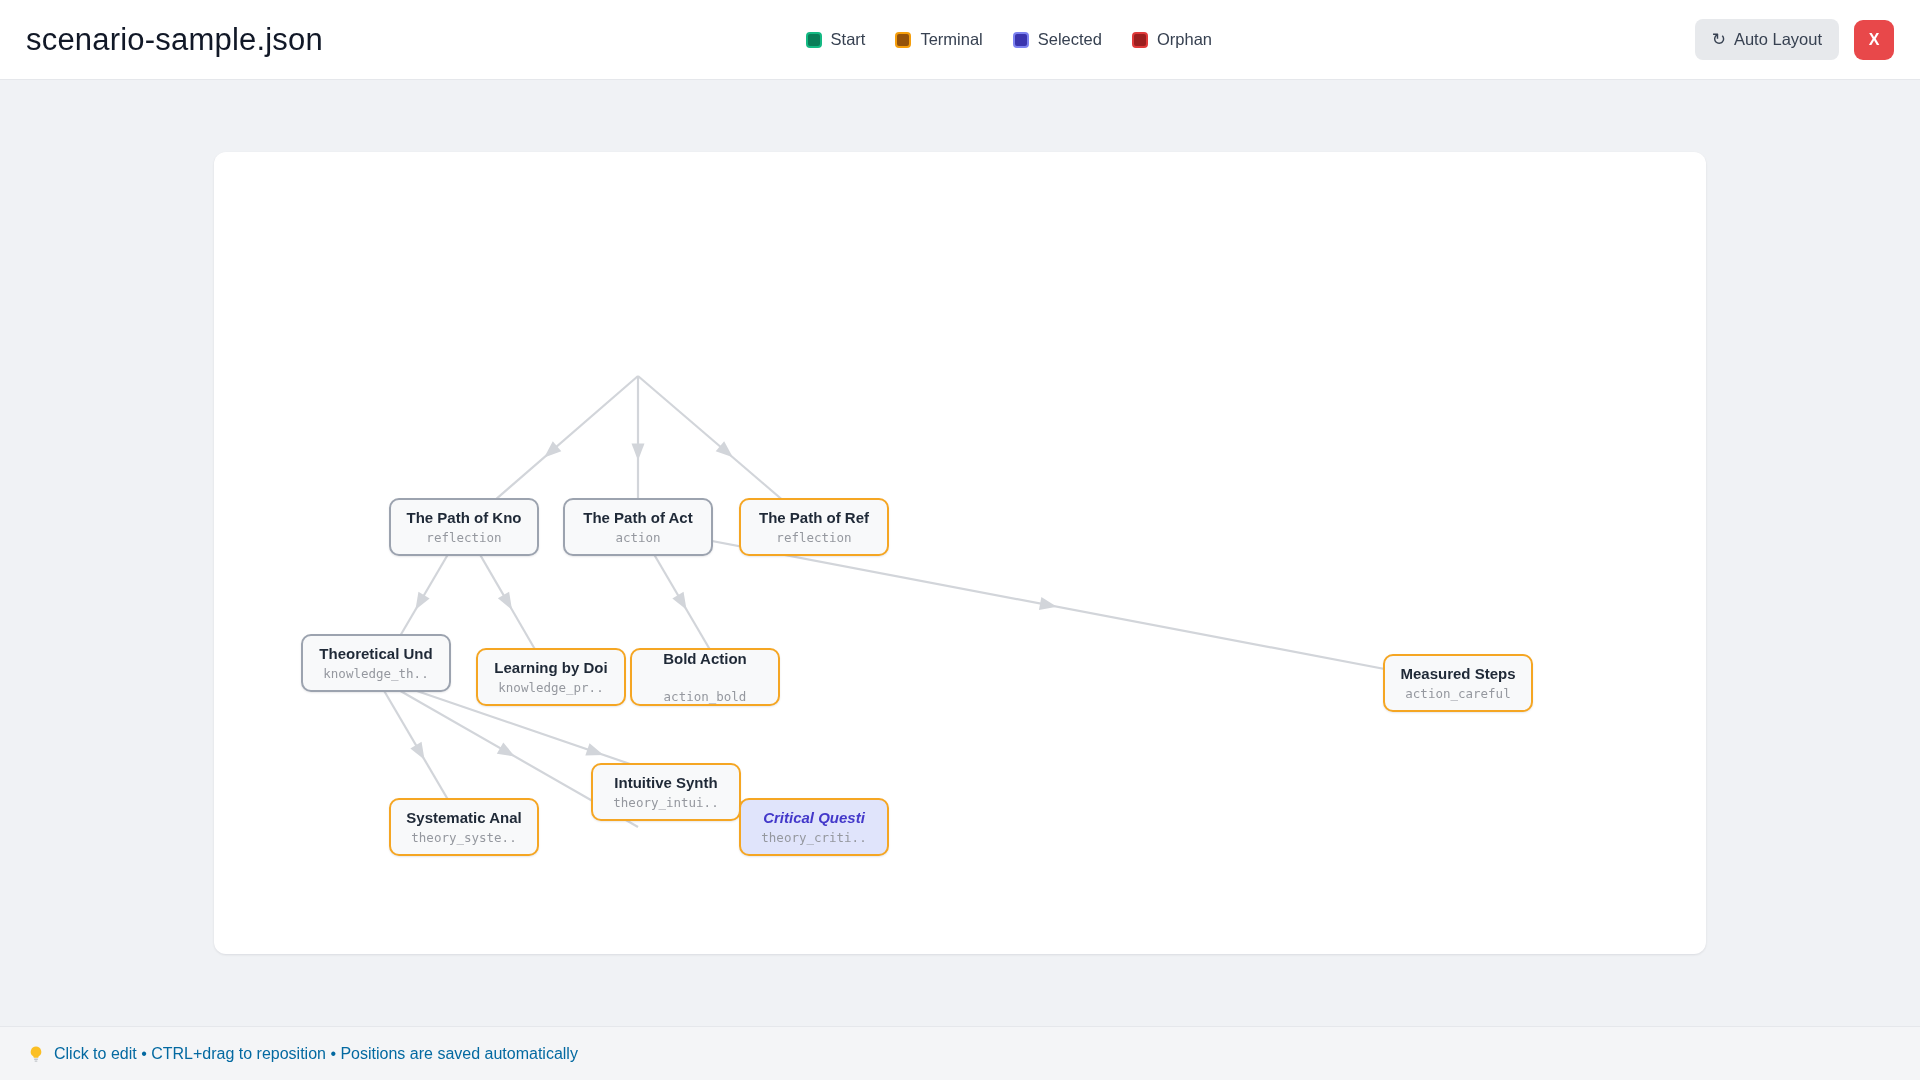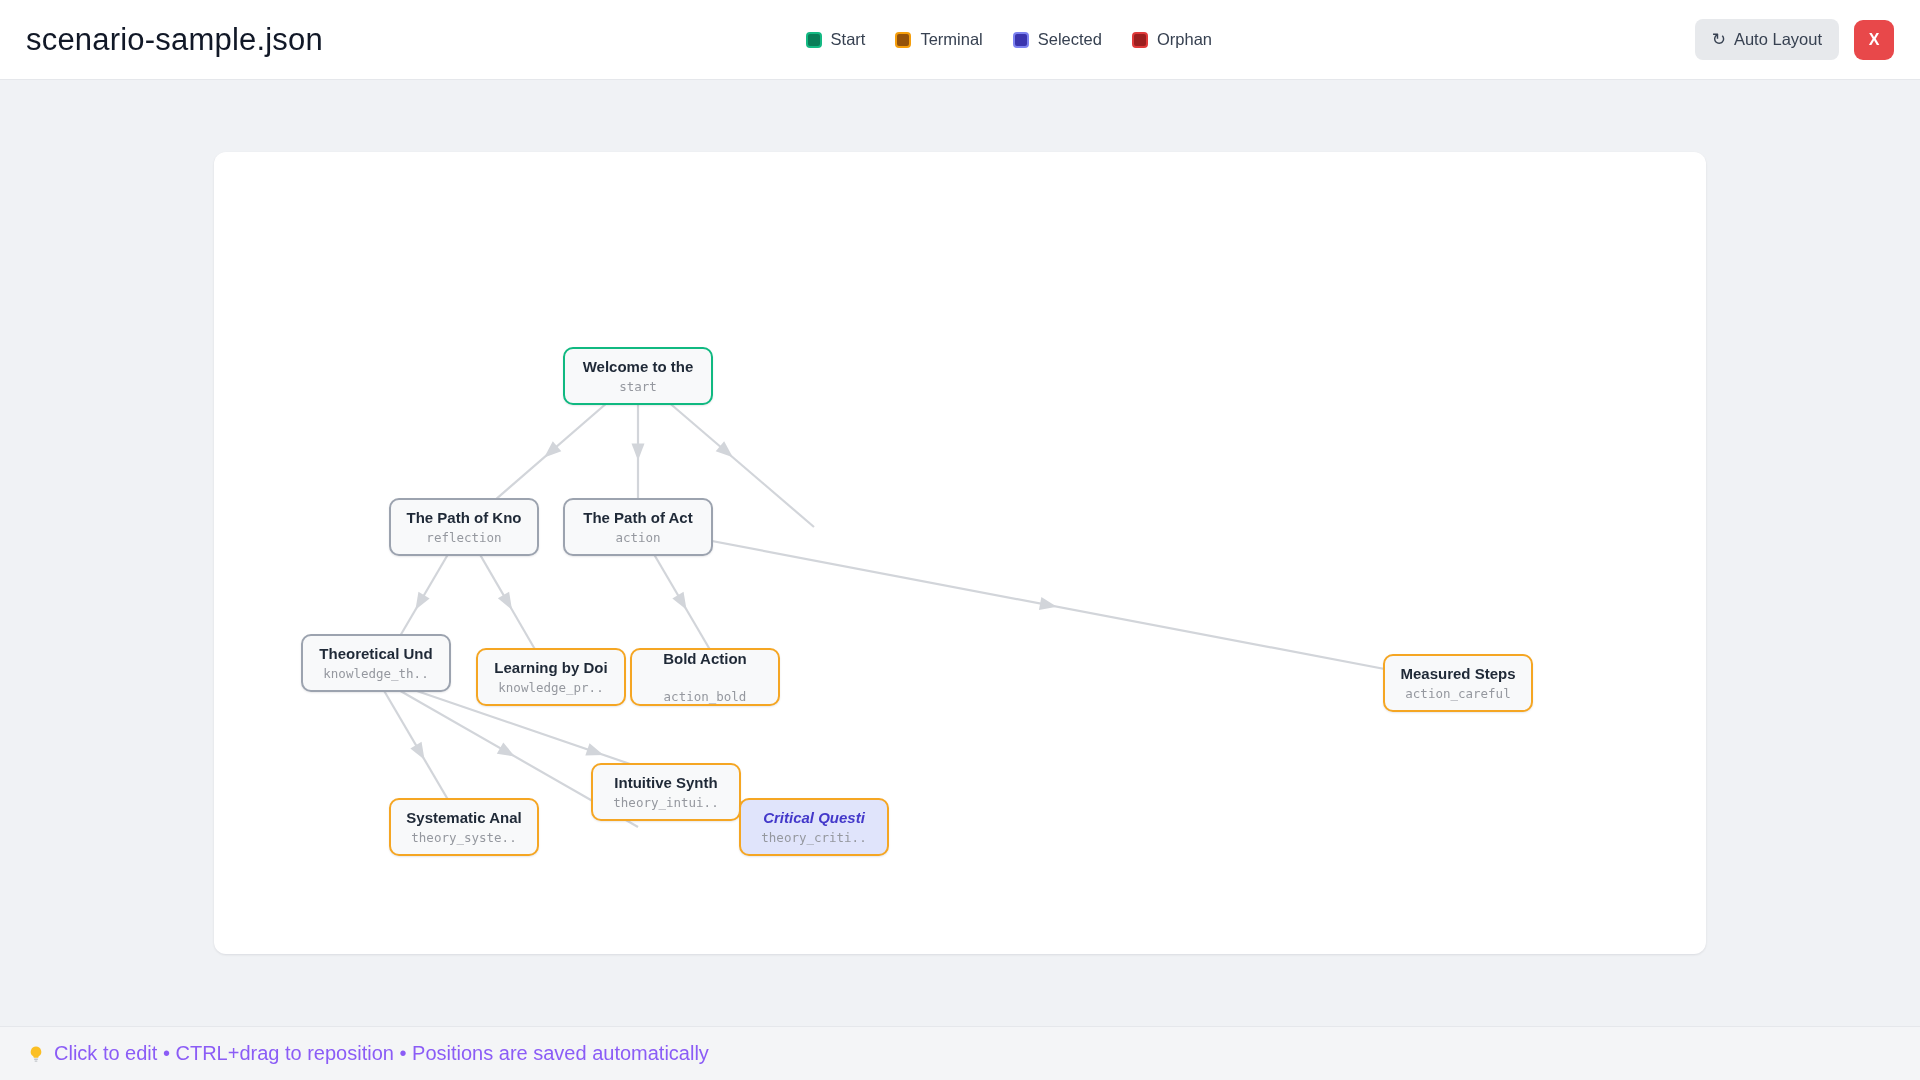--- a/index.html
+++ b/index.html
@@ -117,21 +117,21 @@
   .footer {
     height: 54px;
     flex: 0 0 auto;
     background: #f4f5f7;
     border-top: 1px solid #e5e7eb;
     display: flex;
     align-items: center;
     gap: 9px;
     padding: 0 27px;
   }
-  .footer-text { font-size: 20px; color: #8b5cf6; }
+  .footer-text { font-size: 16px; color: #0369a1; }
 </style>
 </head>
 <body>
 
 <div class="header">
   <div class="file-title">scenario-sample.json</div>
   <div class="legend">
       <div class="legend-item">
         <span class="legend-swatch" style="background: rgb(10, 125, 88); border-color: rgb(20, 185, 131);"></span>
         <span class="legend-label">Start</span>
@@ -175,31 +175,31 @@
         <polygon points="472.5541315024457,457.7627241518961 458.3454712214566,446.3888957278587 469.55829499641766,439.8107057798815" fill="#d2d5da"></polygon>
         <line x1="424" y1="375" x2="1244" y2="531" stroke="#d2d5da" stroke-width="2.2"></line>
         <polygon points="842.8414243715082,454.6820270755552 824.9261587818695,457.89033797892904 827.3557534465605,445.11939166452834" fill="#d2d5da"></polygon>
         <line x1="162" y1="525" x2="250" y2="675" stroke="#d2d5da" stroke-width="2.2"></line>
         <polygon points="210.55413150244573,607.7627241518961 196.3454712214566,596.3888957278587 207.55829499641766,589.8107057798816" fill="#d2d5da"></polygon>
         <line x1="162" y1="525" x2="424" y2="675" stroke="#d2d5da" stroke-width="2.2"></line>
         <polygon points="300.81051657873655,604.4716697969866 282.82777929885503,601.6661110428772 289.2868578945023,590.3842537624801" fill="#d2d5da"></polygon>
         <line x1="162" y1="525" x2="600" y2="675" stroke="#d2d5da" stroke-width="2.2"></line>
         <polygon points="389.514535379628,602.9159367738453 371.3255697703313,603.5574428640912 375.5374784436633,591.2586695379619" fill="#d2d5da"></polygon>
       </svg>
-      <div class="node" style="left: 424px; top: 224px; border-color: rgb(16, 185, 129);">
-        <div class="node-title">Welcome to the</div>
-        <div class="node-subtitle">start</div>
-      </div>
       <div class="node" style="left: 250px; top: 375px; border-color: rgb(156, 163, 175);">
         <div class="node-title">The Path of Kno</div>
         <div class="node-subtitle">reflection</div>
       </div>
       <div class="node" style="left: 424px; top: 375px; border-color: rgb(156, 163, 175);">
         <div class="node-title">The Path of Act</div>
         <div class="node-subtitle">action</div>
+      </div>
+      <div class="node" style="left: 600px; top: 375px; border-color: rgb(245, 166, 35);">
+        <div class="node-title">The Path of Ref</div>
+        <div class="node-subtitle">reflection</div>
       </div>
       <div class="node" style="left: 162px; top: 511px; border-color: rgb(156, 163, 175);">
         <div class="node-title">Theoretical Und</div>
         <div class="node-subtitle">knowledge_th..</div>
       </div>
       <div class="node" style="left: 337px; top: 525px; border-color: rgb(245, 166, 35);">
         <div class="node-title">Learning by Doi</div>
         <div class="node-subtitle">knowledge_pr..</div>
       </div>
       <div class="node" style="left: 491px; top: 525px; border-color: rgb(245, 166, 35); justify-content: space-between;">

